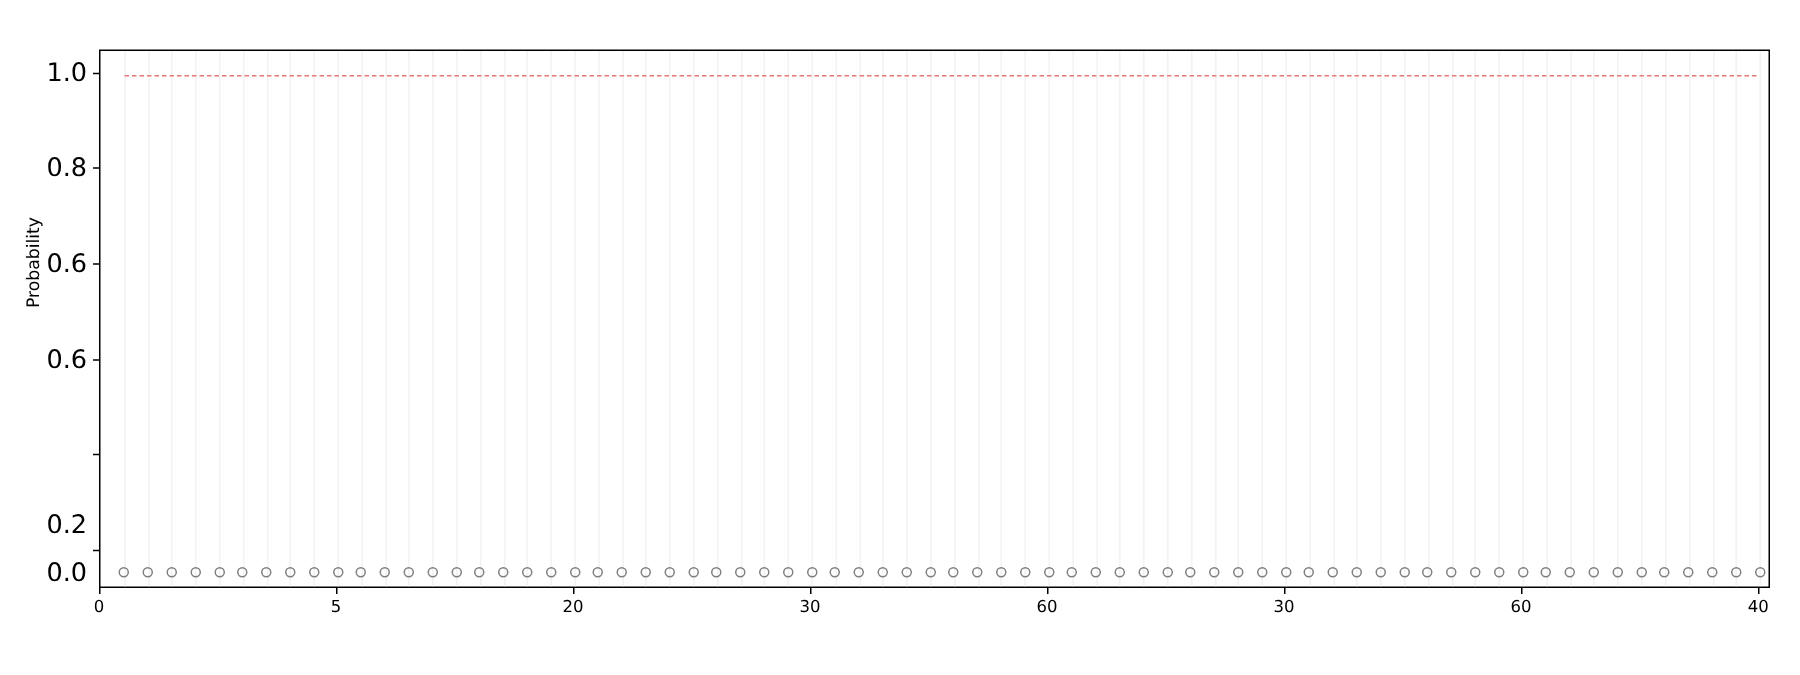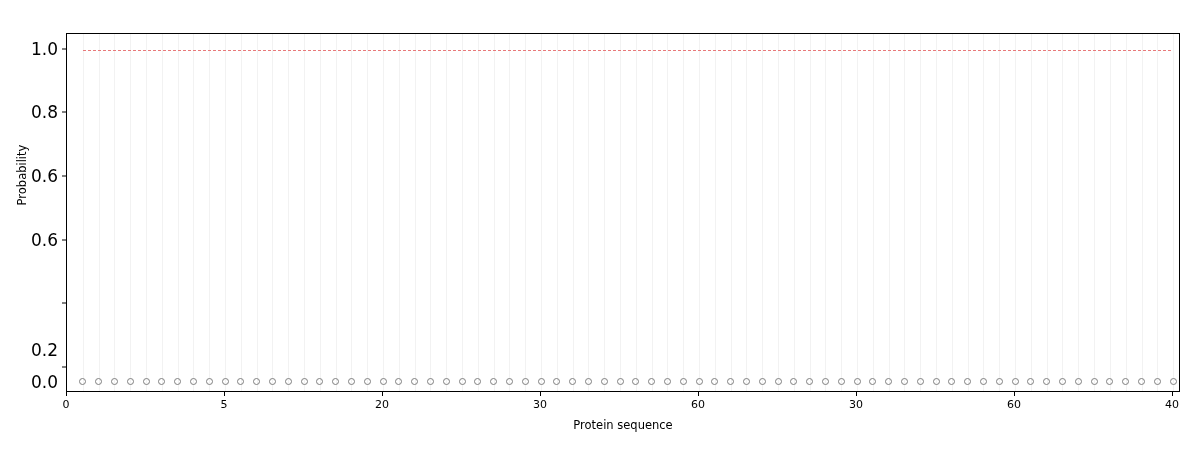--- a/index.html
+++ b/index.html
@@ -440,16 +440,15 @@
   <div id="xtick-labels">
       <div class="xtick-label" style="left: 66px;">0</div>
       <div class="xtick-label" style="left: 224.014px;">5</div>
       <div class="xtick-label" style="left: 382.028px;">20</div>
       <div class="xtick-label" style="left: 540.043px;">30</div>
       <div class="xtick-label" style="left: 698.057px;">60</div>
       <div class="xtick-label" style="left: 856.071px;">30</div>
       <div class="xtick-label" style="left: 1014.09px;">60</div>
       <div class="xtick-label" style="left: 1172.1px;">40</div>
     </div>
-  <div id="xlabel">Protein sequence</div>
 
 
 </div>
 
 </body></html>

